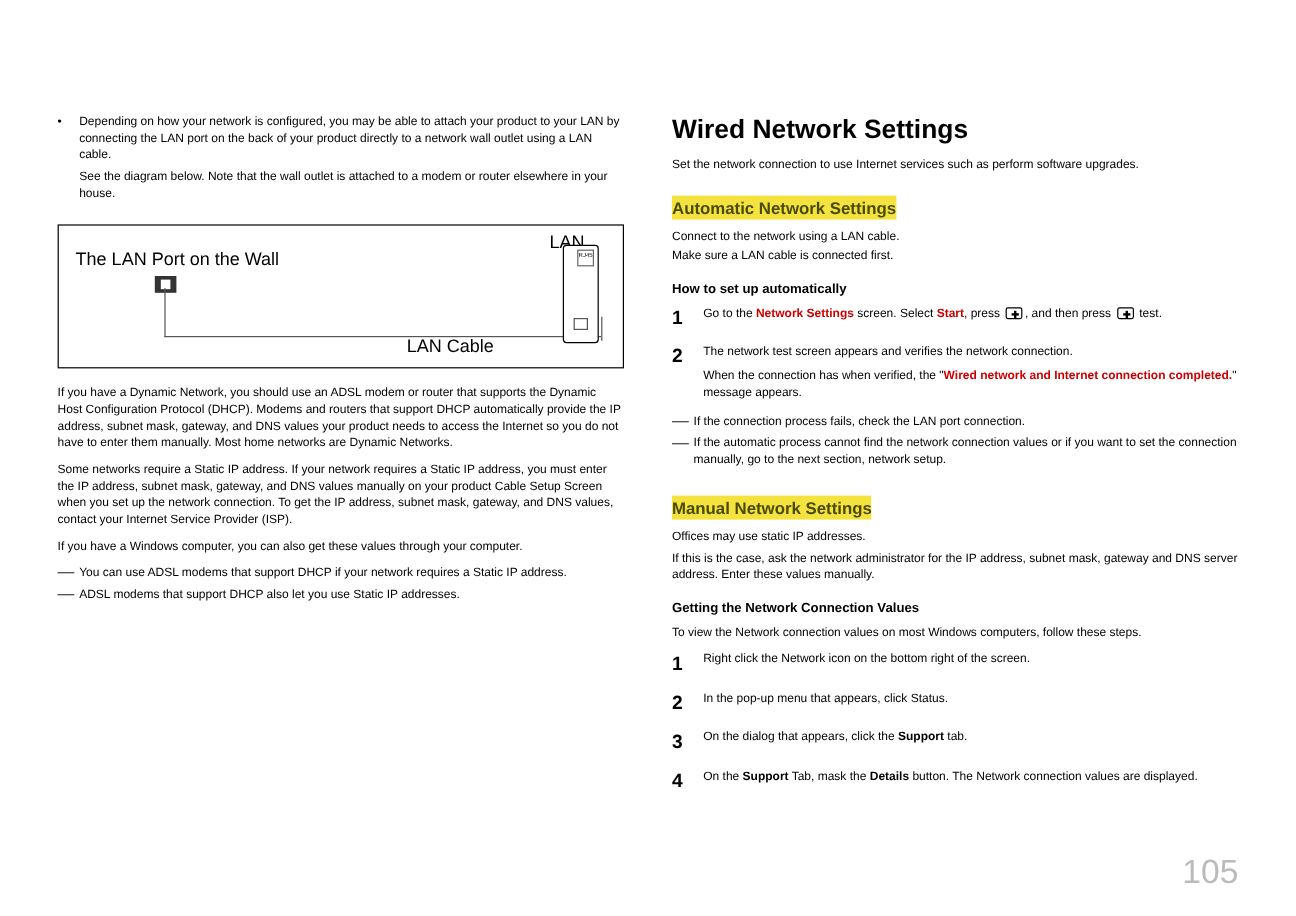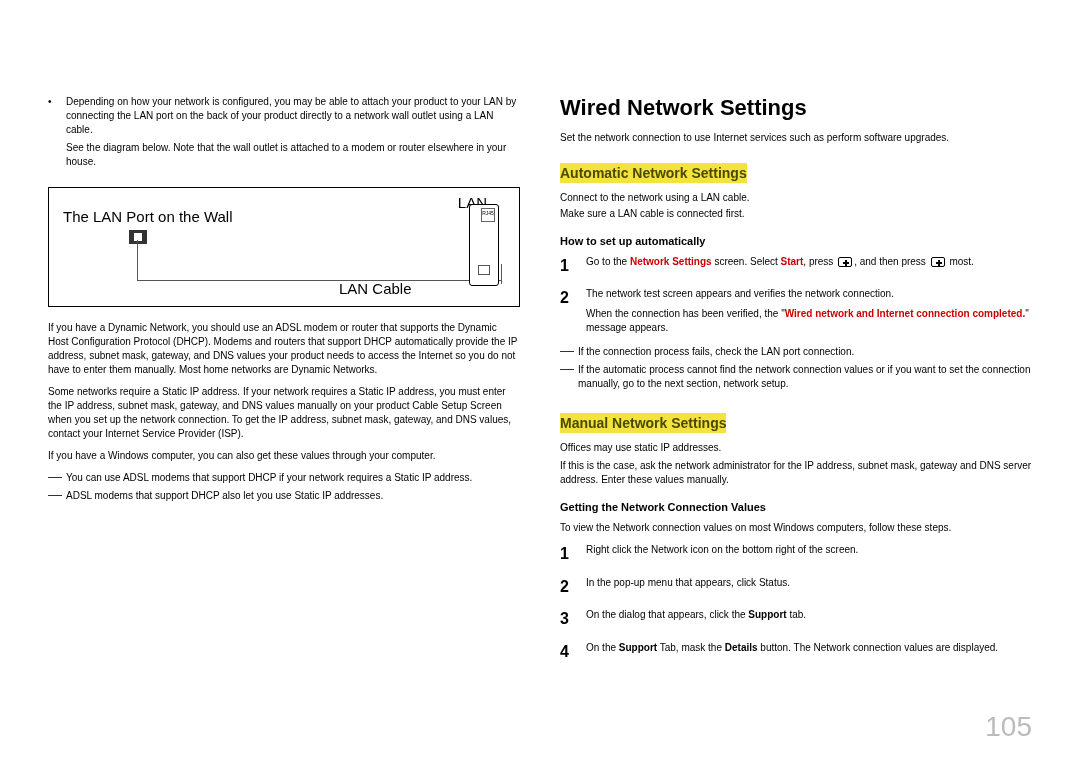--- a/index.html
+++ b/index.html
@@ -195,30 +195,30 @@
 
     <div class="h2-yellow dashed-underline">Automatic Network Settings</div>
     <p class="para" style="margin-bottom:2px">Connect to the network using a LAN cable.</p>
     <p class="para">Make sure a LAN cable is connected first.</p>
 
     <h3 class="h3">How to set up automatically</h3>
 
     <div class="num-item">
       <span class="num">1</span>
       <div>
-        <span>Go to the </span><span class="red">Network Settings</span><span> screen. Select </span><span class="red">Start</span><span>, press </span><span class="icon-btn"></span><span>, and then press </span><span class="icon-btn"></span><span> most.</span>
+        <span>Go to the </span><span class="red">Network Settings</span><span> screen. Select </span><span class="red">Start</span><span>, press </span><span class="icon-btn"></span><span>, and then press </span><span class="icon-btn"></span><span> test.</span>
       </div>
     </div>
 
     <div class="num-item">
       <span class="num">2</span>
       <div>
         <span>The network test screen appears and verifies the network connection.</span>
         <div class="sub-indent">
-          <span>When the connection has been verified, the "</span><span class="red">Wired network and Internet connection completed.</span><span>" message appears.</span>
+          <span>When the connection has when verified, the "</span><span class="red">Wired network and Internet connection completed.</span><span>" message appears.</span>
         </div>
       </div>
     </div>
 
     <div class="dash-note">
       <span class="dash">―</span>
       <span>If the connection process fails, check the LAN port connection.</span>
     </div>
     <div class="dash-note">
       <span class="dash">―</span>

